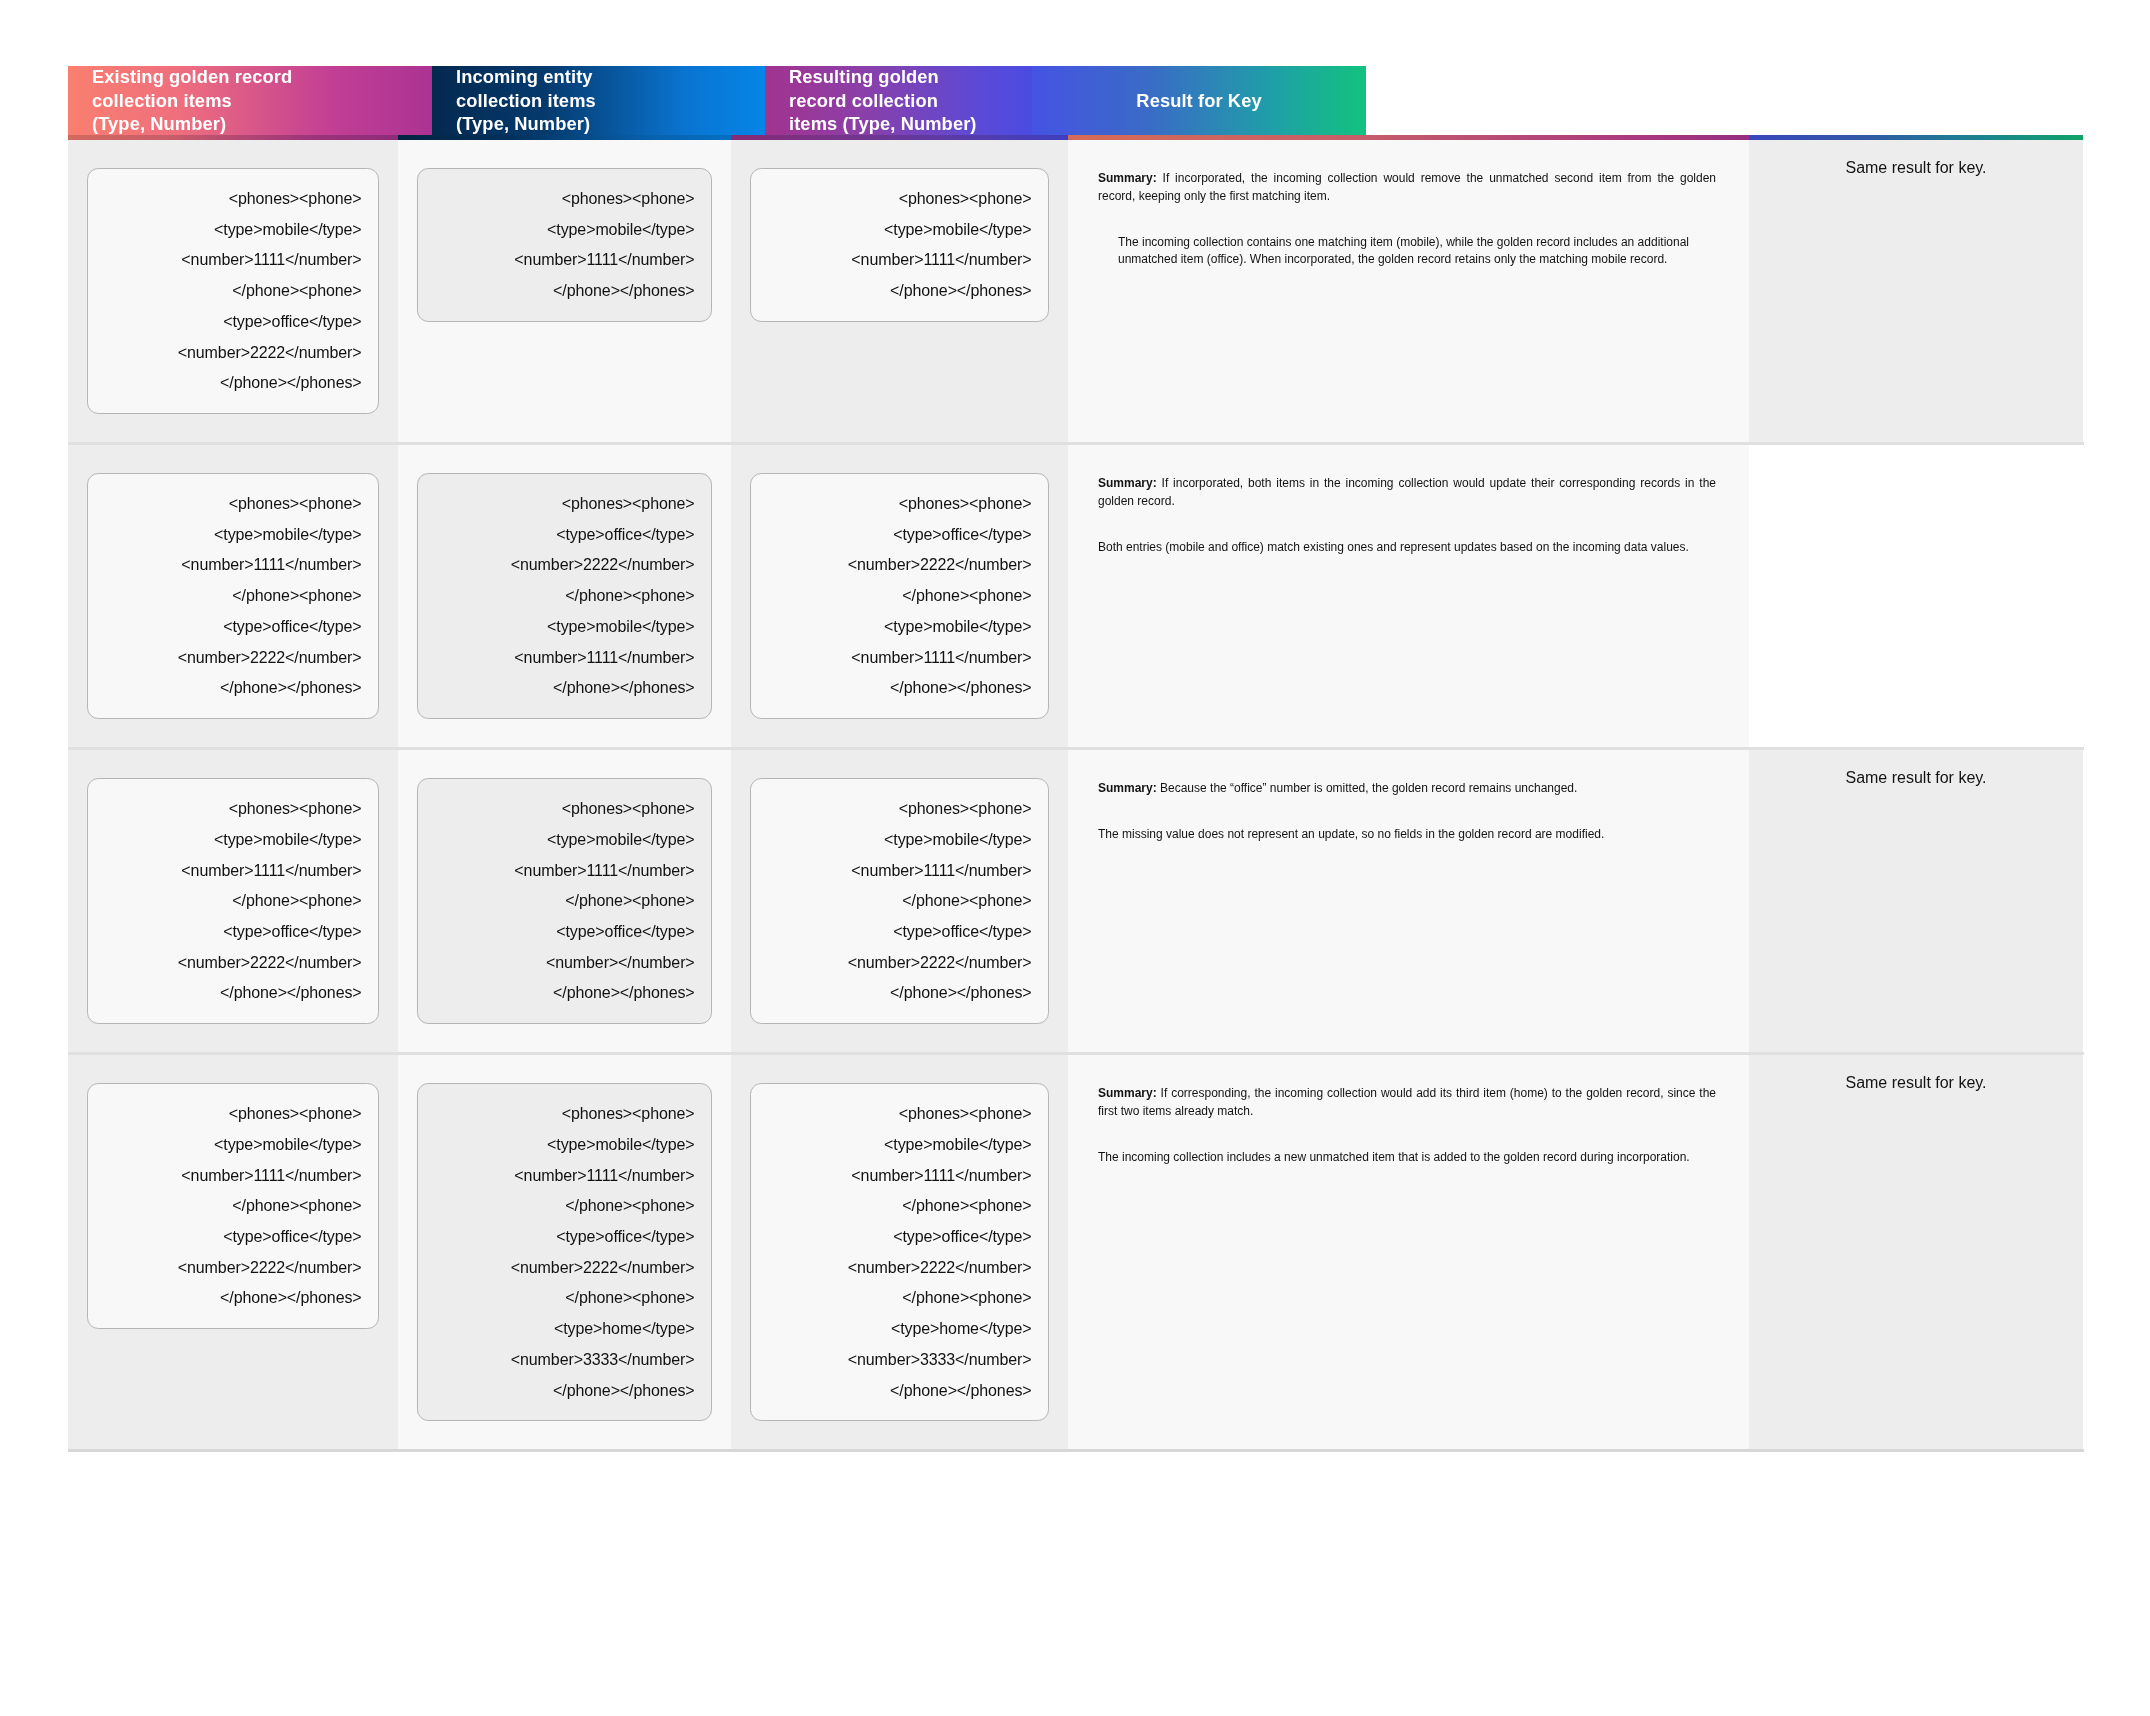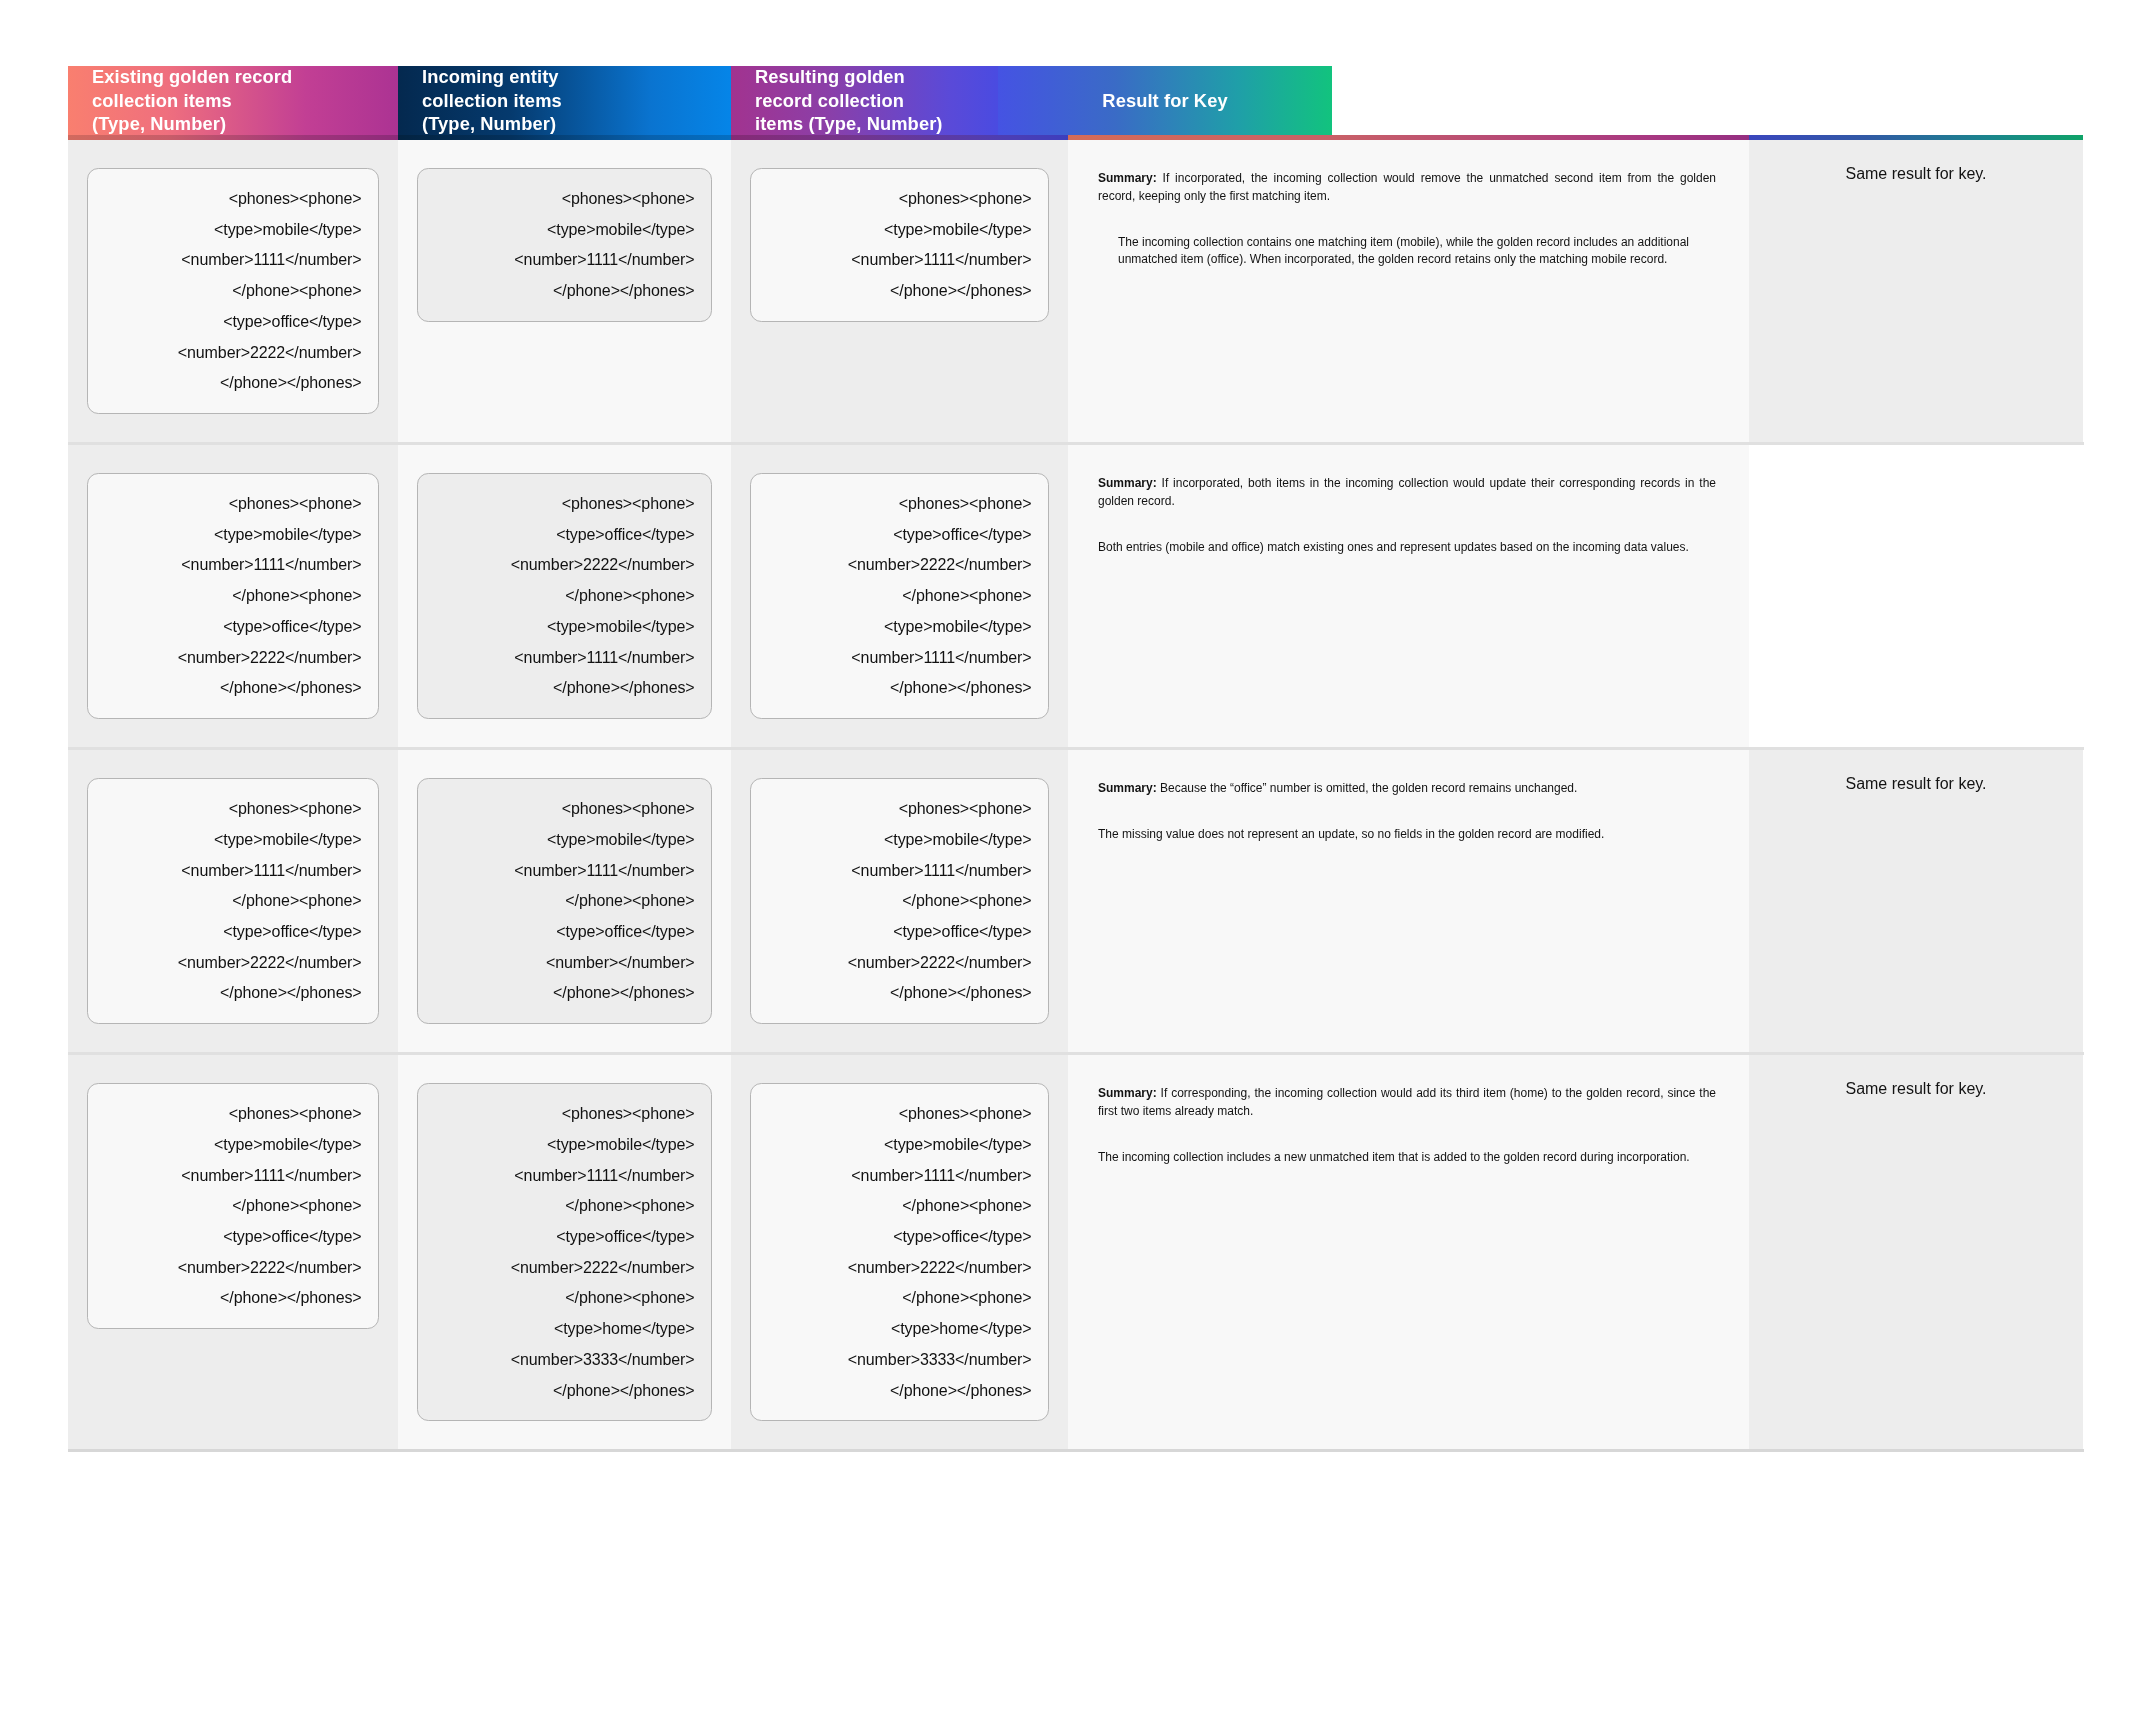--- a/index.html
+++ b/index.html
@@ -34,21 +34,21 @@
     align-items: center;
     color: #ffffff;
     font-weight: bold;
     font-size: 18.3px;
     line-height: 1.30;
     letter-spacing: 0.1px;
   }
   .hcell.left   { justify-content: flex-start; padding-left: 24px; text-align: left; }
   .hcell.center { justify-content: center; text-align: center; }
 
-  .hc-0 { width: 330px;  background: linear-gradient(90deg, #f97f6f 0%, #ef6f7e 30%, #c23f94 72%, #ac3393 100%); }
+  .hc-0 { width: 364px;  background: linear-gradient(90deg, #f97f6f 0%, #ef6f7e 30%, #c23f94 72%, #ac3393 100%); }
   .hc-1 { width: 333px;  background: linear-gradient(90deg, #04294f 0%, #053a6e 34%, #0a74d0 76%, #0585e8 100%); }
   .hc-2 { width: 267px;  background: linear-gradient(90deg, #a2338f 0%, #8b3fa8 36%, #5a4ad8 82%, #4a4be1 100%); }
   .hc-3 { width: 681px; background: linear-gradient(90deg, #fb8068 0%, #f0707c 40%, #c9429b 85%, #b2379b 100%); }
   .hc-4 { width: 334px;  background: linear-gradient(90deg, #4553e3 0%, #3a6bc6 35%, #1f9fa8 72%, #12c37e 100%); }
 
   
   .header-shadow {
     display: flex;
     width: 100%;
     height: 5px;
@@ -111,21 +111,21 @@
   }
   .explain .sumlabel { font-weight: bold; }
   .explain .para2 {
     margin-top: 28px;
     text-align: left;
     line-height: 1.42;
   }
 
   
   .resultkey {
-    padding: 22px 25px 25px 25px;
+    padding: 16px 25px 25px 25px;
     font-size: 16px;
     line-height: 1.48;
     color: #131313;
     text-align: center;
   }
   .resultkey.leftal { text-align: left; padding-left: 30px; padding-right: 19px; }
 </style>
 </head>
 <body>
 

